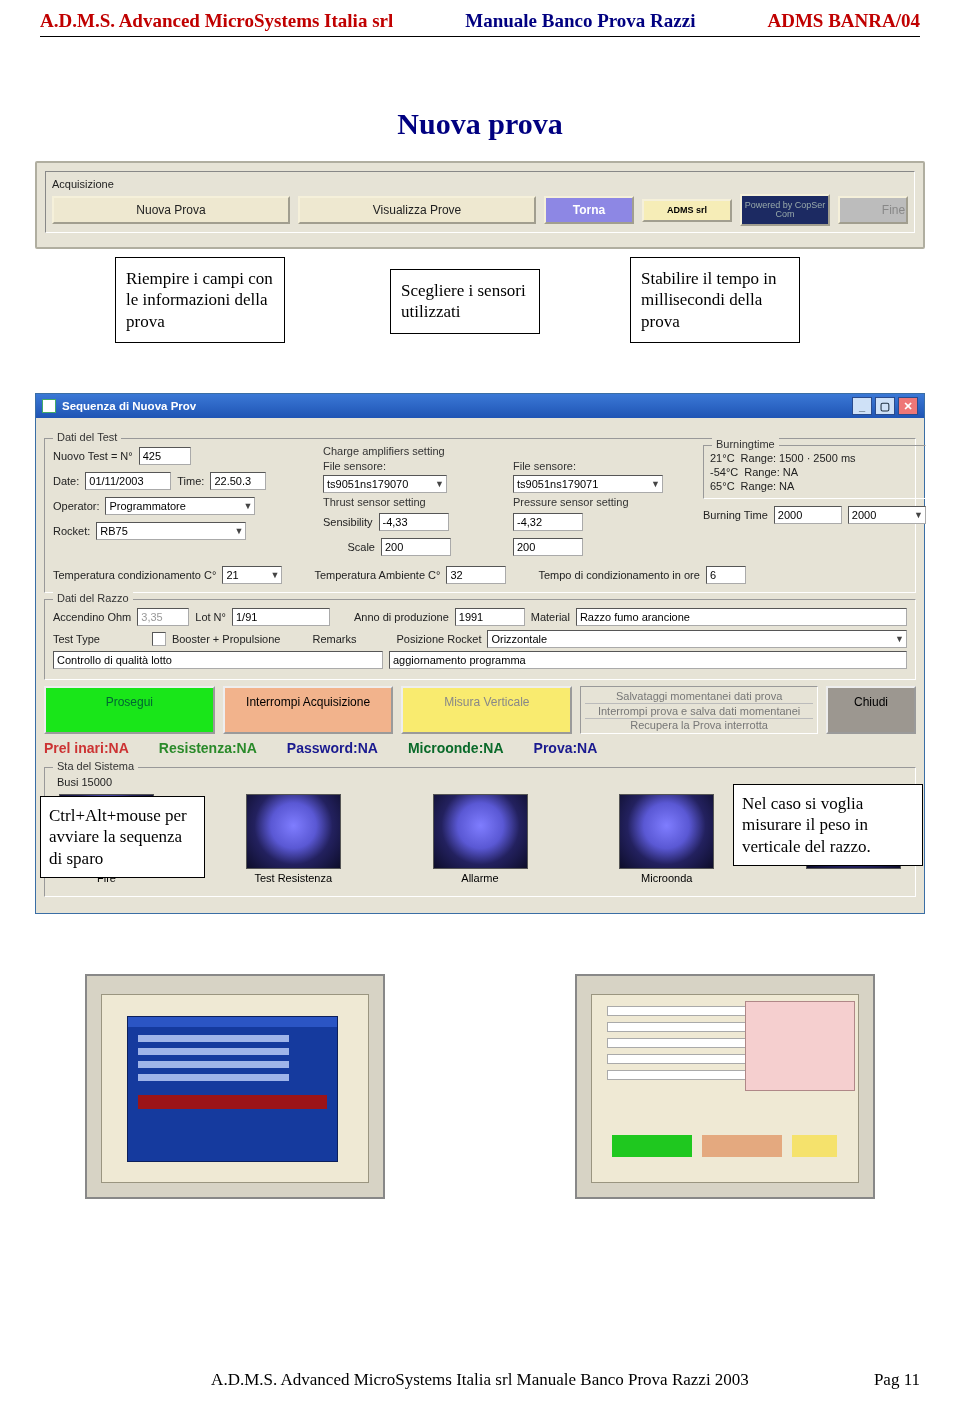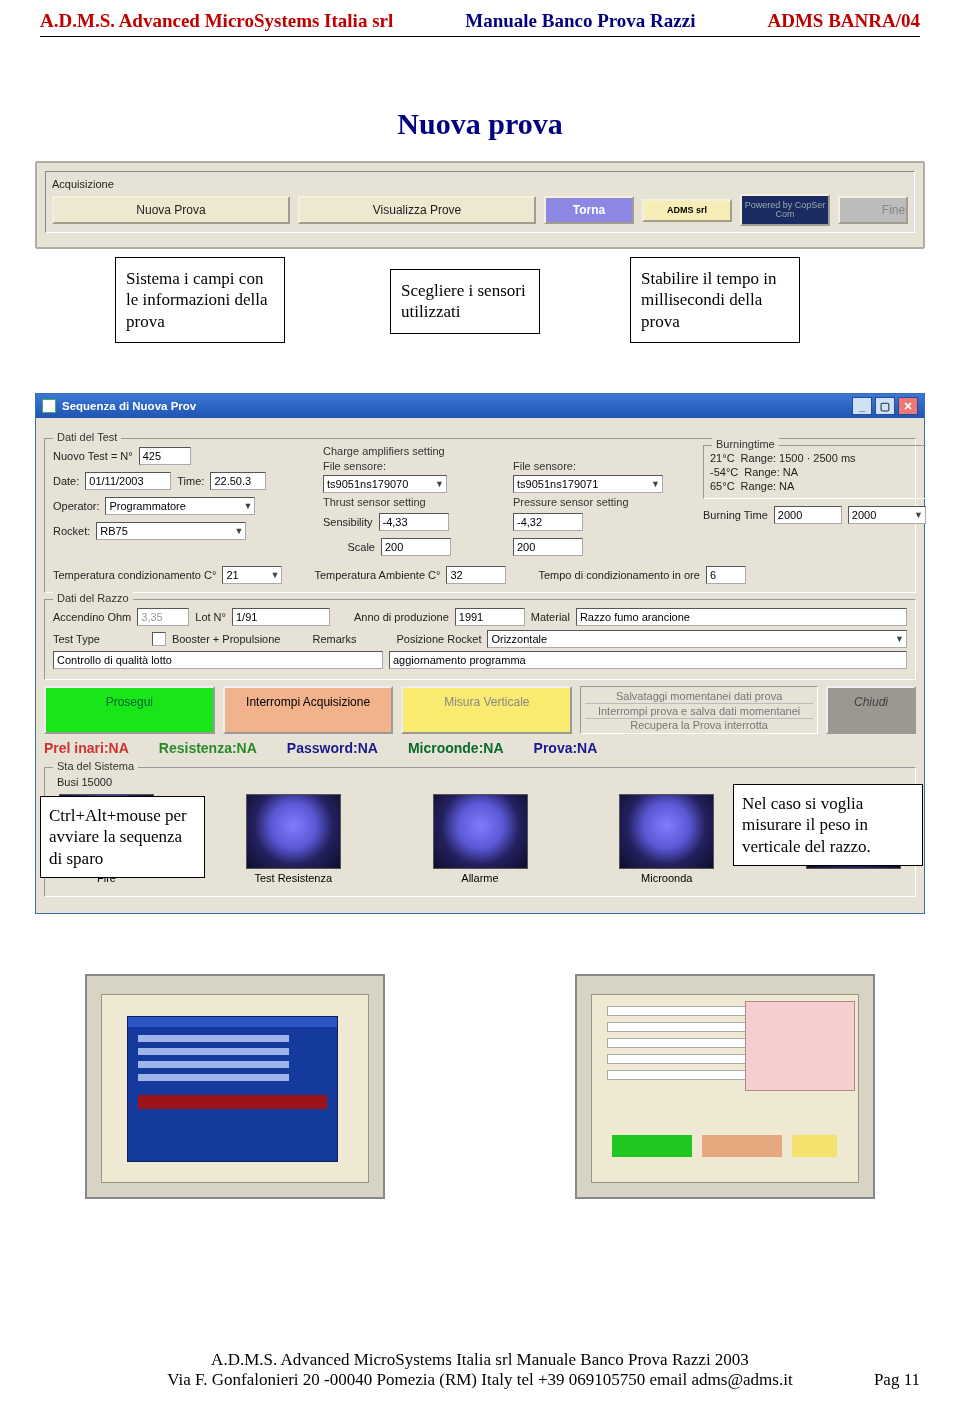--- a/index.html
+++ b/index.html
@@ -150,21 +150,21 @@
   .actbtn {
     flex:1;
     border:2px outset #eee;
     text-align:center;
     padding:7px 2px;
     font-size:12px;
   }
   .actbtn.green  { background:#19e619; color:#0a3; font-weight:normal; color:#063; }
   .actbtn.orange { background:#f2b38c; }
   .actbtn.yellow { background:#f9eb6f; color:#888; }
-  .actbtn.chiudi { background:#9c9790; color:#404040; flex:0 0 90px;font-style:italic; }
+  .actbtn.chiudi { background:#9c9790; color:#000000; flex:0 0 90px; }
   .save-col { flex:1.4; border:1px solid #999; border-bottom-color:#fff; border-right-color:#fff; padding:2px 4px; font-size:11px; color:#777; text-align:center; }
   .save-col .sl { border-bottom:1px solid #bbb; padding:1px 0; }
 
   .status-row {
     display:flex; gap:30px; margin:6px 0 11px 0;
     font-weight:bold; font-size:14px;text-align:center;
   }
   .status-row span:nth-child(1){ color:#c33; }
   .status-row span:nth-child(2){ color:#2a8a2a; }
   .status-row span:nth-child(3){ color:#1a1a8f; }
@@ -262,21 +262,21 @@
       <div class="btn3d">Visualizza Prove</div>
       <div class="btn3d lilac torna">Torna</div>
       <div class="btn3d cream logo-strip">ADMS srl</div>
       <div class="btn3d dark logo-strip">Powered by CopSer Com</div>
       <div class="btn3d grey">Fine</div>
     </div>
   </div>
 </div>
 
 <div class="callouts">
-  <div class="callout c1">Sistema i campi con le informazioni della prova</div>
+  <div class="callout c1">Riempire i campi con le informazioni della prova</div>
   <div class="callout c2">Scegliere i sensori utilizzati</div>
   <div class="callout c3">Stabilire il tempo in millisecondi della prova</div>
 </div>
 
 <div class="dlg">
   <div class="titlebar">
     <span style="width:14px;height:14px;background:#fff;border:1px solid #4a6;display:inline-block;margin-right:6px;"></span>
     <span>Sequenza di Nuova Prov</span>
     <span class="spacer"></span>
     <span class="winbtn">_</span>
@@ -489,15 +489,14 @@
     </div>
     <div class="pinkbox"></div>
     <div class="green"></div>
       <div class="orange"></div>
       <div class="yellow"></div>
   </div>
 </div>
 
 <div class="page-footer">
   <div class="l1">A.D.M.S. Advanced MicroSystems Italia srl     Manuale Banco Prova Razzi 2003</div>
-  <div class="l2">Via F. Gonfalonieri 20 -00040 Pomezia (RM) Italy  tel +39 069105750 email adms@adms.it</div>
   <div class="pg">Pag  11</div>
 </div>
 
 </body></html>

